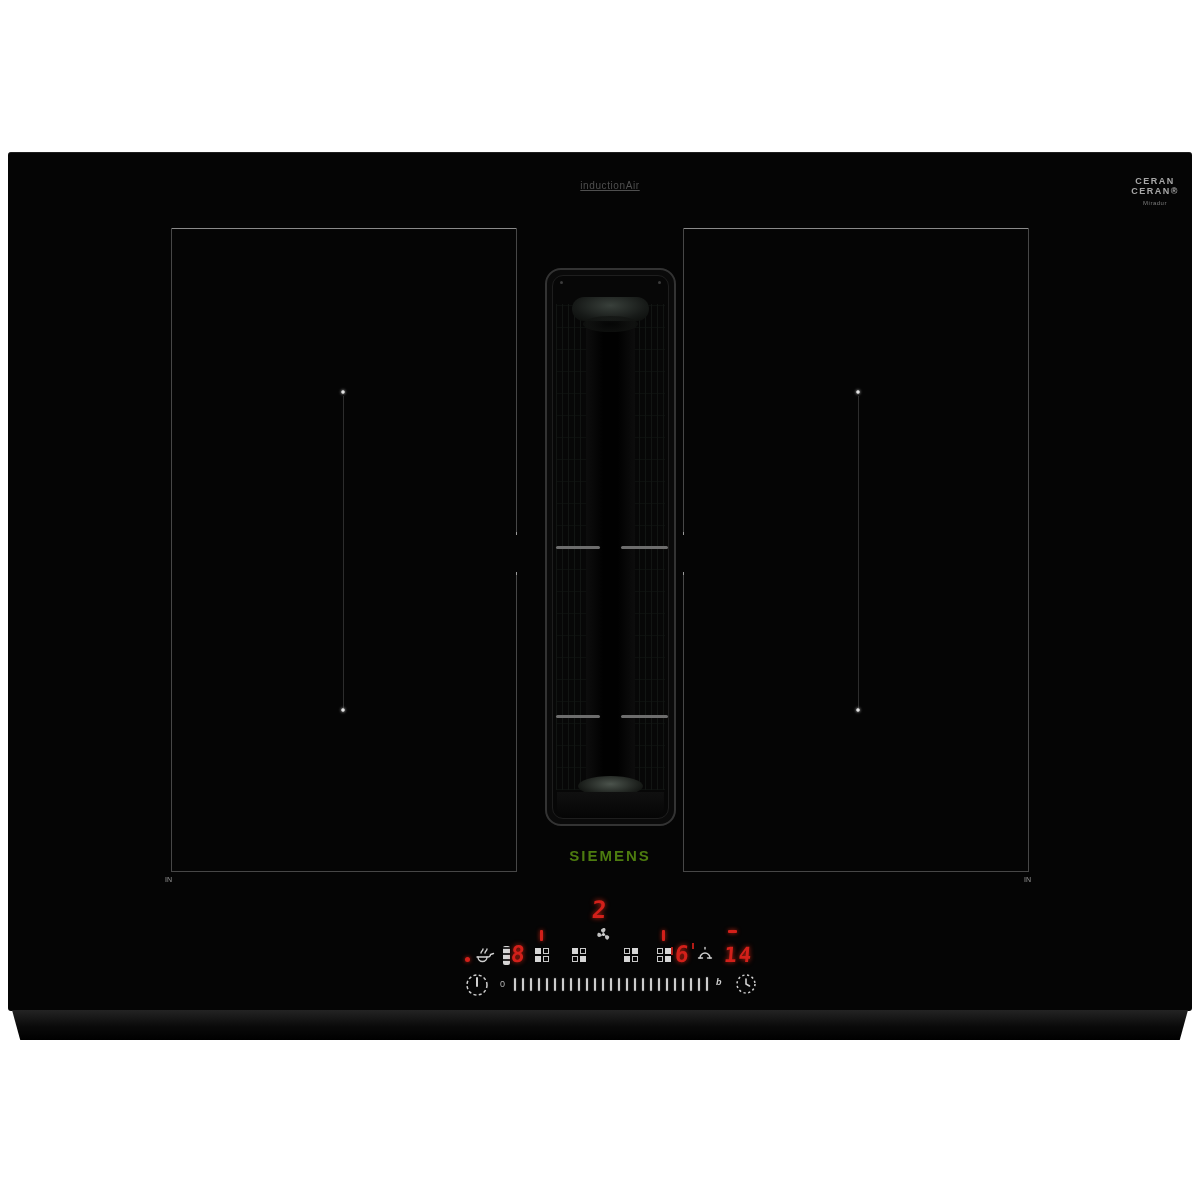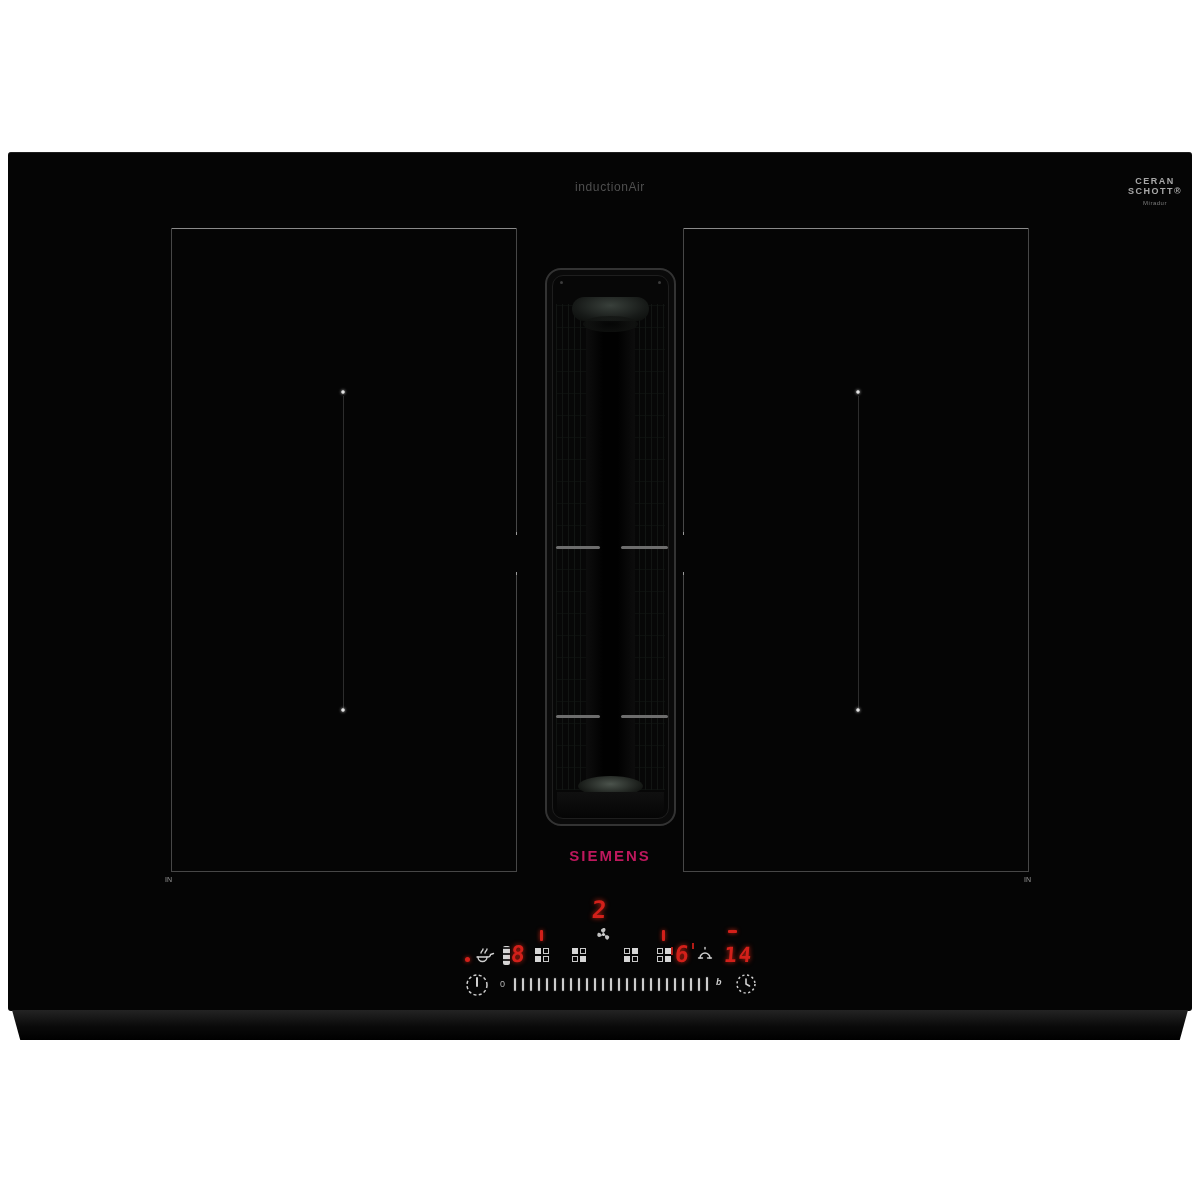--- a/index.html
+++ b/index.html
@@ -6,26 +6,26 @@
   .stage{position:relative;width:1200px;height:1200px;background:#fff;overflow:hidden;
          font-family:"Liberation Sans", sans-serif;}
   
   .hob{position:absolute;left:8px;top:152px;width:1184px;height:858px;
        background:#050505;border-radius:3px;border-top:1px solid #1f1f1f;}
   .front-band{position:absolute;left:12px;top:1010px;width:1176px;height:30px;
        background:linear-gradient(#232323,#0a0a0a 55%,#000);
        clip-path:polygon(0 0,100% 0,99.3% 100%,0.7% 100%);}
   
   .model-label{position:absolute;left:545px;top:180px;width:130px;text-align:center;
-       font-size:12px;color:#4f4f4f;letter-spacing:.6px;}
+       font-size:10px;color:#4f4f4f;letter-spacing:.6px;text-decoration:underline;}
   .schott{position:absolute;left:1120px;top:176px;width:70px;text-align:center;color:#c4c4c4;}
   .schott .l1,.schott .l2{font-size:9px;font-weight:bold;letter-spacing:1.5px;line-height:10px;opacity:.85;}
   .schott .sub{font-size:6px;color:#7d7d7d;margin-top:4px;letter-spacing:.5px;}
   .siemens{position:absolute;left:545px;top:847px;width:130px;text-align:center;
-       font-size:15px;font-weight:bold;color:#be185d;letter-spacing:2px;}
+       font-size:15px;font-weight:bold;color:#4d7c0f;letter-spacing:2px;}
   .in-label{position:absolute;font-size:7px;color:#9a9a9a;}
   
   .zone{position:absolute;top:228px;width:346px;height:644px;}
   .zone .edge{position:absolute;background:#474747;}
   .zone .edge.top{left:0;top:0;width:100%;height:1px;background:#8a8a8a;}
   .zone .edge.bottom{left:0;bottom:0;width:100%;height:1px;}
   .zone .edge.v{top:0;width:1px;height:100%;}
   .zone .edge.v.seg1{height:307px;}
   .zone .edge.v.seg2{top:344px;height:300px;}
   .zone .tip{position:absolute;width:1px;height:3px;background:#9a9a9a;}
@@ -84,21 +84,21 @@
 <body>
 
 <div class="stage">
 
   <div class="hob"></div>
   <div class="front-band"></div>
 
   <div class="model-label">inductionAir</div>
   <div class="schott">
     <div class="l1">CERAN</div>
-    <div class="l2">SCHOTT®</div>
+    <div class="l2">CERAN®</div>
     <div class="sub">Miradur</div>
   </div>
   <div class="siemens">SIEMENS</div>
 
   <div class="zone" style="left:171px;">
     <div class="edge top"></div>
     <div class="edge bottom"></div>
     <div class="edge v" style="left:0;"></div>
     <div class="edge v seg1" style="right:0;"></div>
     <div class="edge v seg2" style="right:0;"></div>

